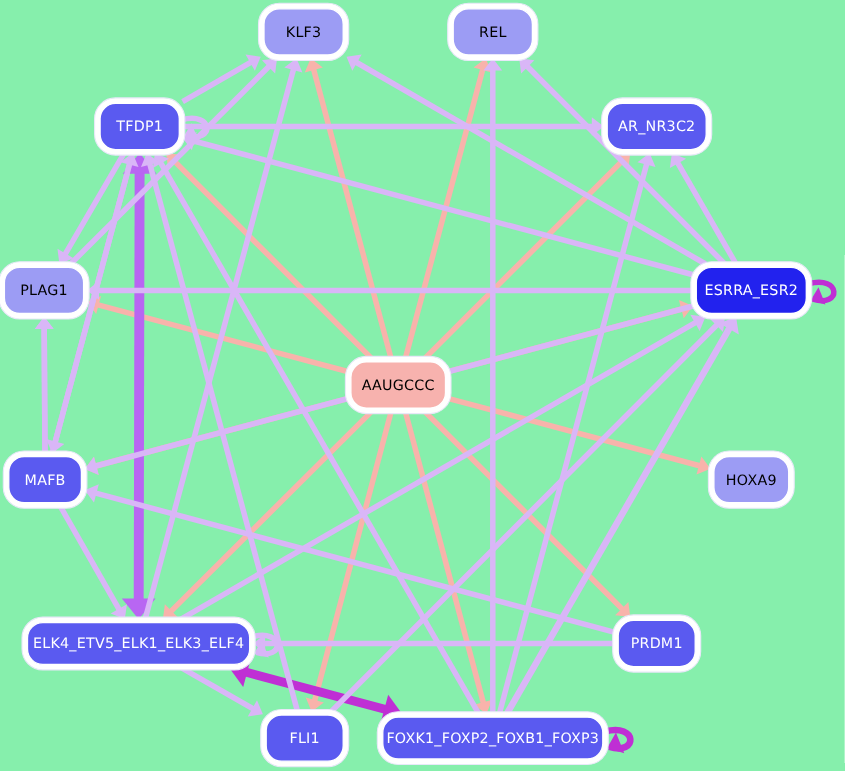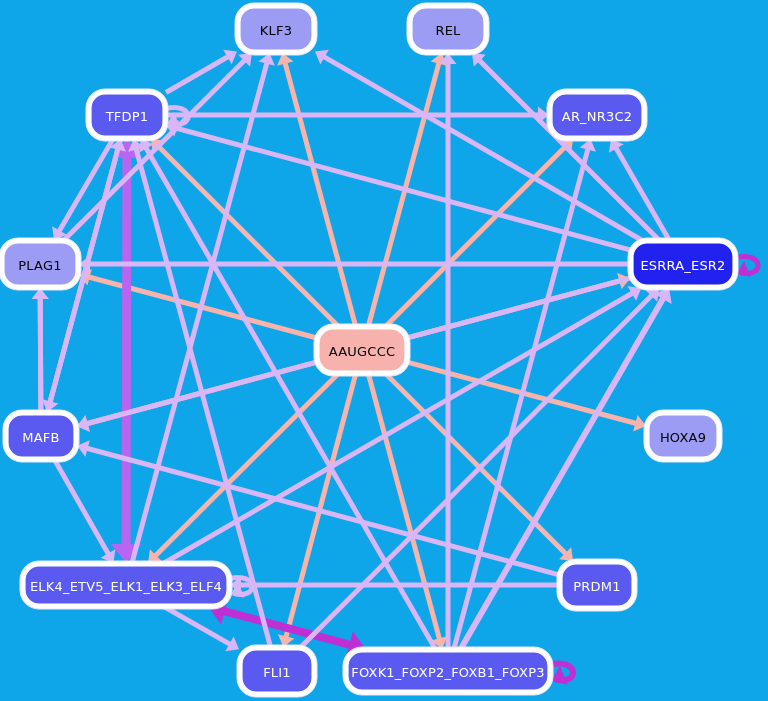--- a/index.html
+++ b/index.html
@@ -4,21 +4,21 @@
 <style>
   html, body {
     margin: 0;
     padding: 0;
     background: #ffffff;
   }
   #canvas-wrap {
     position: relative;
     width: 768px;
     height: 701px;
-    background: #0ea5e9;
+    background: #86efac;
     overflow: hidden;
     font-family: "DejaVu Sans", sans-serif;
   }
   svg#graph {
     display: block;
     width: 768px;
     height: 701px;
   }
   .node-halo {
     fill: #ffffff;

